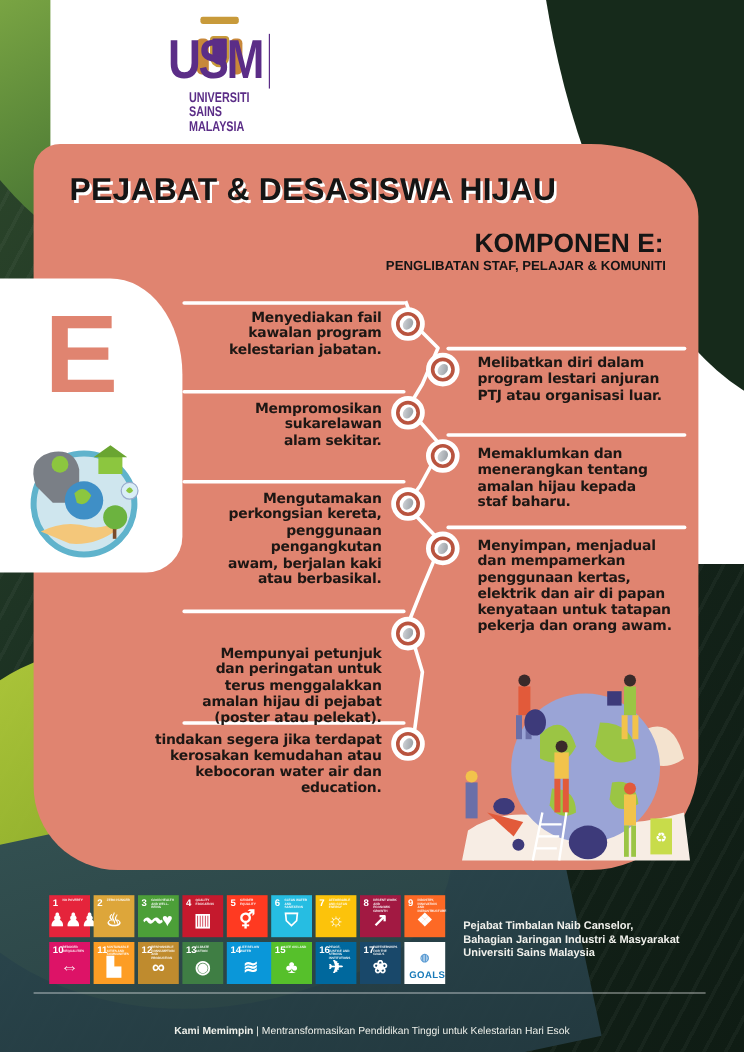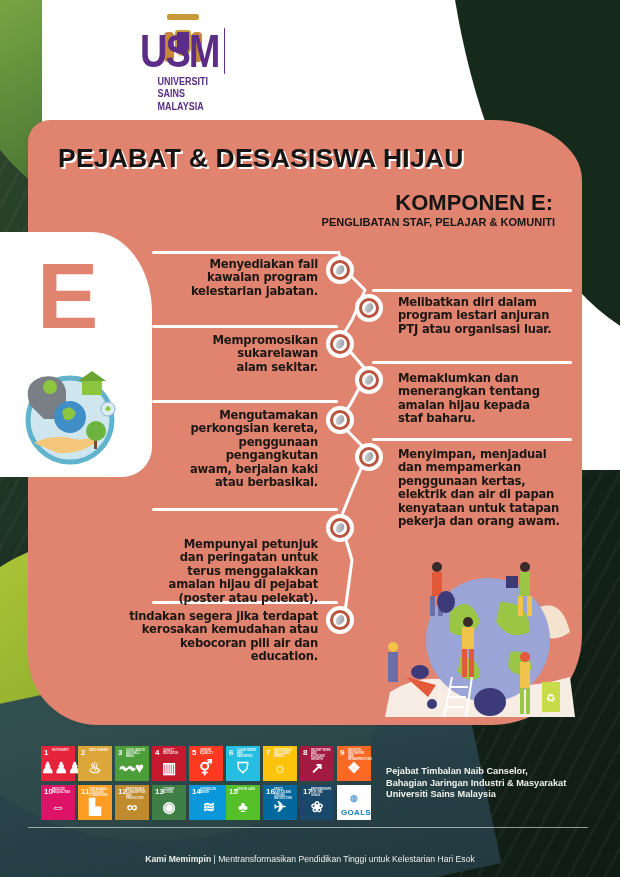--- a/index.html
+++ b/index.html
@@ -304,21 +304,21 @@
 <div class="item left" style="right:302px; top:517px;margin-top:21px;">
   <div>Mempunyai petunjuk</div>
     <div>dan peringatan untuk</div>
     <div>terus menggalakkan</div>
   <div>amalan hijau di pejabat</div>
     <div>(poster atau pelekat).</div>
 </div>
 <div class="item left" style="right:302px; top:610px;">
     <div>tindakan segera jika terdapat</div>
     <div>kerosakan kemudahan atau</div>
-  <div>kebocoran pili air dan</div>
+  <div>kebocoran water air dan</div>
     <div>education.</div>
 </div>
 
 <div class="item right" style="left:398px; top:296px;">
   <div>Melibatkan diri dalam</div>
     <div>program lestari anjuran</div>
     <div>PTJ atau organisasi luar.</div>
 </div>
 <div class="item right" style="left:398px; top:372px;">
   <div>Memaklumkan dan</div>

